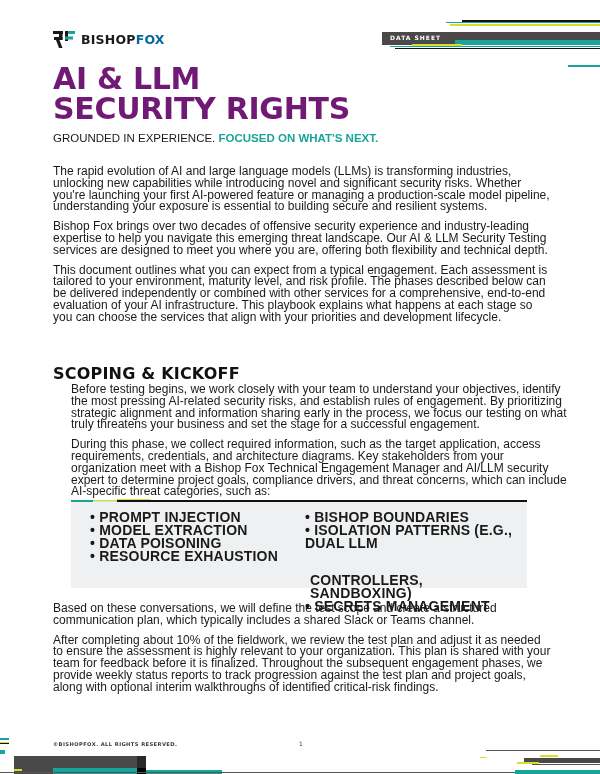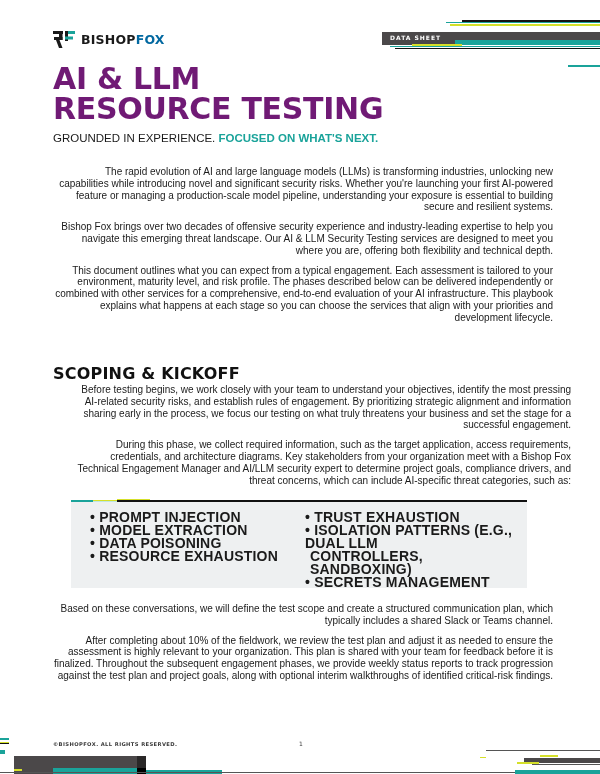--- a/index.html
+++ b/index.html
@@ -13,35 +13,35 @@
 
   .tag-wrap { position: absolute; right: 0; top: 20px; width: 410px; height: 60px; }
   .deco { position: absolute; }
   .datasheet { position: absolute; left: 192px; top: 12px; width: 218px; height: 13px; background: #4b4849; }
   .datasheet span { position: absolute; left: 8px; top: 2px; font-family: "DejaVu Sans", sans-serif; font-weight: bold; font-size: 6px; letter-spacing: 1px; color: #ffffff; }
 
   .title { position: absolute; left: 53px; top: 64px; font-family: "DejaVu Sans", sans-serif; font-weight: bold; font-size: 30px; line-height: 30px; letter-spacing: -0.3px; color: #701a75; }
   .subtitle { position: absolute; left: 53px; top: 132px; font-family: "Liberation Sans", sans-serif; font-size: 11.5px; color: #1a1a1a; }
   .subtitle .accent { color: #1aa39a; font-weight: bold; }
 
-  .body-text { position: absolute; left: 53px; width: 500px; font-family: "Liberation Sans", sans-serif; font-size: 10px; line-height: 11.8px; color: #1a1a1a; text-align: right; }
+  .body-text { position: absolute; left: 53px; width: 500px; font-family: "Liberation Sans", sans-serif; font-size: 12px; line-height: 11.8px; color: #1a1a1a; }
   .body-text p { margin-bottom: 8px; }
 
   .section-h { position: absolute; left: 53px; top: 364px; font-family: "DejaVu Sans", sans-serif; font-weight: bold; font-size: 16px; color: #111111; letter-spacing: 0.2px; }
 
   .box { position: absolute; left: 71px; top: 502px; width: 456px; height: 86px; background: #eef0f1; }
   .box-topbar { position: absolute; left: 71px; top: 500px; width: 456px; height: 2px; background: #111; }
   .box-topbar .seg1 { position: absolute; left: 0; top: 0; width: 22px; height: 2px; background: #1aa39a; }
   .box-topbar .seg2 { position: absolute; left: 22px; top: 0; width: 24px; height: 2px; background: #d5e02a; }
   .box-topbar .seg3 { position: absolute; left: 46px; top: -1px; width: 33px; height: 1px; background: #d5e02a; }
   .box-topbar .seg4 { position: absolute; left: 22px; top: 1px; width: 24px; height: 1px; background: #bfe7e3; }
   .cols { position: absolute; left: 90px; top: 511px; width: 430px; display: flex; }
   .col { width: 222px; font-family: "Liberation Sans", sans-serif; font-size: 14px; font-weight: bold; line-height: 13px; color: #1a1a1a; letter-spacing: 0.2px; }
   .col li { list-style: none; }
-  .col .cont { padding-left: 5px; }
+  .col .cont { padding-left: 5px; margin-top: 24px; }
 
   .footer-left { position: absolute; left: 53px; top: 741px; font-family: "DejaVu Sans", sans-serif; font-weight: bold; font-size: 5.2px; letter-spacing: 0.4px; color: #3a3a3a; }
   .footer-page { position: absolute; left: 299px; top: 740px; font-family: "DejaVu Sans", sans-serif; font-size: 6px; color: #3a3a3a; }
 </style>
 </head>
 <body>
 
 <div class="logo">
   <svg class="logo-mark" viewBox="0 0 22 17" width="22" height="17">
     <rect x="0" y="0" width="10" height="3" fill="#1a1a1a"></rect>
@@ -64,21 +64,21 @@
   </div>
   <div class="deco" style="left:265px;top:20px;width:145px;height:5px;background:#1aa39a;"></div>
   <div class="deco" style="left:222px;top:24px;width:50px;height:2px;background:#d5e02a;"></div>
   <div class="deco" style="left:200px;top:26px;width:210px;height:1px;background:#1aa39a;"></div>
   <div class="deco" style="left:205px;top:28px;width:205px;height:1px;background:#111;"></div>
   <div class="deco" style="left:378px;top:45px;width:32px;height:1.5px;background:#1aa39a;"></div>
 </div>
 
 <div class="title">
   <div>AI &amp; LLM</div>
-  <div>RESOURCE TESTING</div>
+  <div>SECURITY RIGHTS</div>
 </div>
 <div class="subtitle">
   <span>GROUNDED IN EXPERIENCE.</span>
   <span class="accent">FOCUSED ON WHAT'S NEXT.</span>
 </div>
 
 <div class="body-text" style="top:166px;">
   <p>The rapid evolution of AI and large language models (LLMs) is transforming industries, unlocking new capabilities while introducing novel and significant security risks. Whether you're launching your first AI-powered feature or managing a production-scale model pipeline, understanding your exposure is essential to building secure and resilient systems.</p>
   <p>Bishop Fox brings over two decades of offensive security experience and industry-leading expertise to help you navigate this emerging threat landscape. Our AI &amp; LLM Security Testing services are designed to meet you where you are, offering both flexibility and technical depth.</p>
   <p>This document outlines what you can expect from a typical engagement. Each assessment is tailored to your environment, maturity level, and risk profile. The phases described below can be delivered independently or combined with other services for a comprehensive, end-to-end evaluation of your AI infrastructure. This playbook explains what happens at each stage so you can choose the services that align with your priorities and development lifecycle.</p>
@@ -99,21 +99,21 @@
 </div>
 <div class="box"></div>
 <div class="cols">
   <ul class="col">
     <li>• <span>PROMPT INJECTION</span></li>
     <li>• <span>MODEL EXTRACTION</span></li>
     <li>• <span>DATA POISONING</span></li>
     <li>• <span>RESOURCE EXHAUSTION</span></li>
   </ul>
   <ul class="col">
-    <li>• <span>TRUST EXHAUSTION</span></li>
+    <li>• <span>BISHOP BOUNDARIES</span></li>
     <li>• <span>ISOLATION PATTERNS (E.G., DUAL LLM</span></li>
     <li class="cont"><span>CONTROLLERS, SANDBOXING)</span></li>
     <li>• <span>SECRETS MANAGEMENT</span></li>
   </ul>
 </div>
 
 <div class="body-text" style="top:603px;">
   <p>Based on these conversations, we will define the test scope and create a structured communication plan, which typically includes a shared Slack or Teams channel.</p>
   <p>After completing about 10% of the fieldwork, we review the test plan and adjust it as needed to ensure the assessment is highly relevant to your organization. This plan is shared with your team for feedback before it is finalized. Throughout the subsequent engagement phases, we provide weekly status reports to track progression against the test plan and project goals, along with optional interim walkthroughs of identified critical-risk findings.</p>
 </div>

